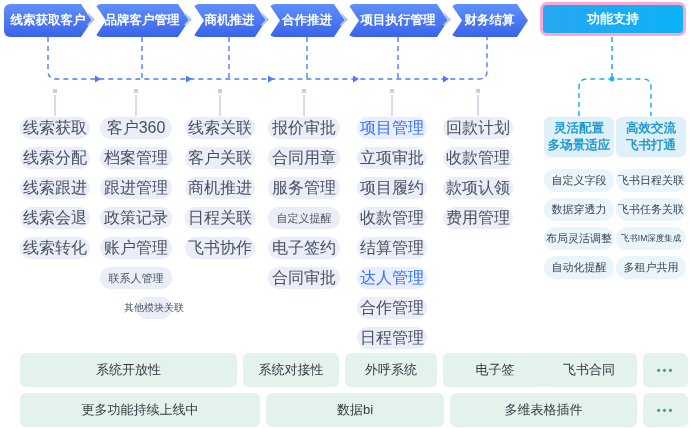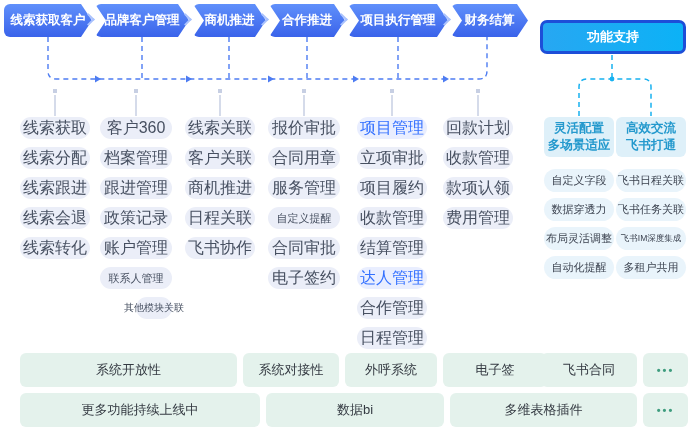--- a/index.html
+++ b/index.html
@@ -10,22 +10,22 @@
   
   .stage-pill{position:absolute;top:4px;height:33px;z-index:2;color:#fff;font-size:12.5px;font-weight:600;
     display:flex;align-items:center;justify-content:center;white-space:nowrap;
     background:linear-gradient(180deg,#6090fb 0%,#3a63ea 100%);border-radius:6px;
     clip-path:polygon(0 0,calc(100% - 11px) 0,100% 50%,calc(100% - 11px) 100%,0 100%,11px 50%);}
   .stage-pill.first{clip-path:polygon(0 0,calc(100% - 11px) 0,100% 50%,calc(100% - 11px) 100%,0 100%);}
   .flow-chev{position:absolute;top:15px;width:7px;height:7px;z-index:3;
     border-top:2px solid #aac2fd;border-right:2px solid #aac2fd;transform:rotate(45deg);}
 
   
-  .support-btn{position:absolute;left:540px;top:20px;width:146px;height:34px;z-index:2;
-    background:#1d4ed8;border-radius:7px;}
+  .support-btn{position:absolute;left:540px;top:2px;width:146px;height:34px;z-index:2;
+    background:#f9a8d4;border-radius:7px;}
   .support-btn-inner{position:absolute;left:3px;top:3px;right:3px;bottom:3px;border-radius:4px;
     background:linear-gradient(90deg,#27a7f2,#0cb2f6);
     display:flex;align-items:center;justify-content:center;color:#fff;font-size:13px;font-weight:700;}
 
   
   .col{position:absolute;top:117px;z-index:1;display:flex;flex-direction:column;gap:8px;}
   .pill{height:22px;border-radius:12px;background:#ebeef8;color:#475061;font-size:16px;
     display:flex;align-items:center;justify-content:center;white-space:nowrap;}
   .pill.hl{background:#e9eeff;color:#3370ff;}
   .pill.sm{font-size:11px;}
@@ -131,22 +131,22 @@
     <div class="pill">商机推进</div>
     <div class="pill">日程关联</div>
     <div class="pill">飞书协作</div>
   </div>
 
   <div class="col" style="left:268px;width:72px">
     <div class="pill">报价审批</div>
     <div class="pill">合同用章</div>
     <div class="pill">服务管理</div>
     <div class="pill sm">自定义提醒</div>
+    <div class="pill">电子签约</div>
     <div class="pill">合同审批</div>
-    <div class="pill">电子签约</div>
   </div>
 
   <div class="col" style="left:357px;width:70px">
     <div class="pill hl">项目管理</div>
     <div class="pill">立项审批</div>
     <div class="pill">项目履约</div>
     <div class="pill">收款管理</div>
     <div class="pill">结算管理</div>
     <div class="pill hl">达人管理</div>
     <div class="pill">合作管理</div>

